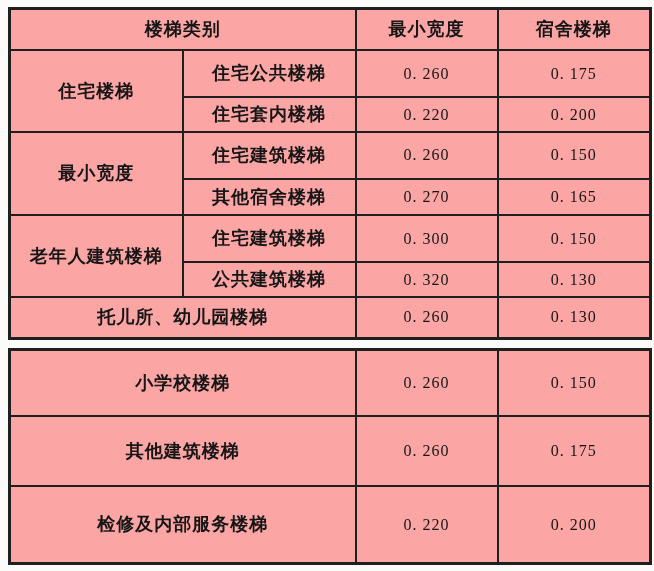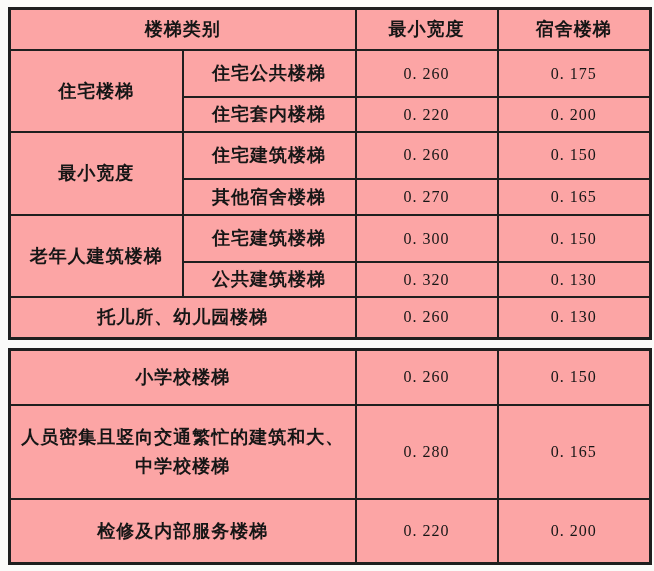--- a/index.html
+++ b/index.html
@@ -120,25 +120,24 @@
       <col class="c-cat">
         <col class="c-min">
         <col class="c-max">
     </colgroup>
     <tbody>
         <tr style="height:36px;">
       <td class="zh">小学校楼梯</td>
       <td class="num">0. 260</td>
       <td class="num">0. 150</td>
     </tr>
-    <tr style="height:62px;">
-      <td class="zh">人员密集且竖向交通繁忙的建筑和大、
-中学校楼梯</td>
-      <td class="num">0. 280</td>
-      <td class="num">0. 165</td>
+    <tr style="height:38px;">
+      <td class="zh">其他建筑楼梯</td>
+      <td class="num">0. 260</td>
+      <td class="num">0. 175</td>
     </tr>
     <tr style="height:42px;">
       <td class="zh">检修及内部服务楼梯</td>
       <td class="num">0. 220</td>
       <td class="num">0. 200</td>
     </tr>
   </tbody>
     </table>
 
 </div>

